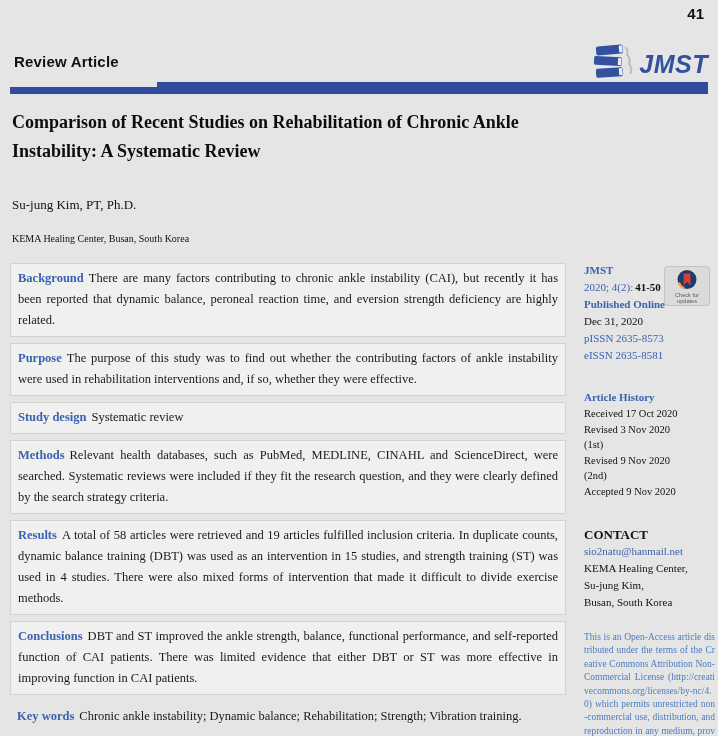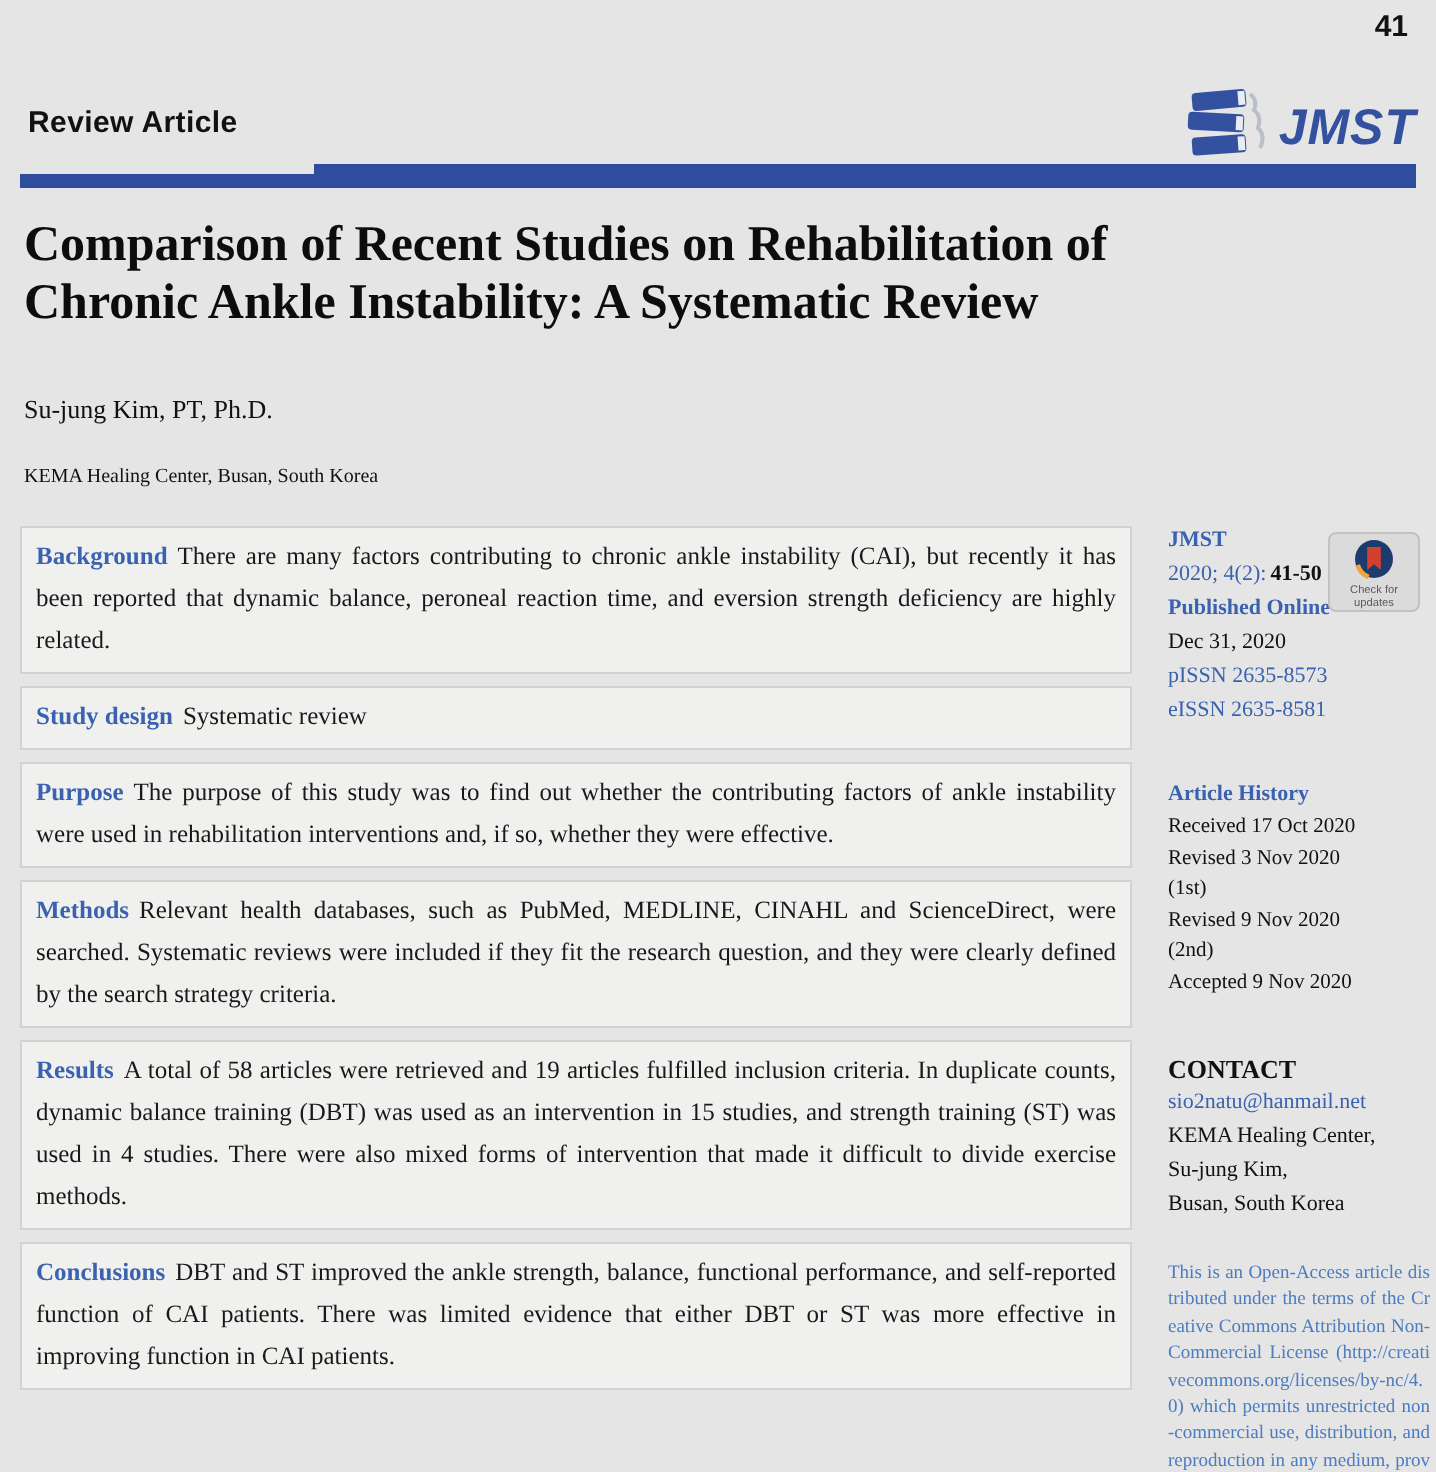--- a/index.html
+++ b/index.html
@@ -21,21 +21,21 @@
   .page-number{position:absolute;top:5px;right:14px;font-weight:bold;font-size:15px;color:#111;}
 
   .category{position:absolute;top:53px;left:14px;font-weight:bold;font-size:15px;color:#111;letter-spacing:0.2px;}
 
   .logo{position:absolute;top:44px;right:10px;display:flex;align-items:center;gap:6px;}
   .logo-text{color:var(--logo-blue);font-weight:bold;font-style:italic;font-size:25px;letter-spacing:0.5px;}
 
   .bar-left{position:absolute;left:10px;top:87px;width:147px;height:7px;background:var(--bar-blue);}
   .bar-right{position:absolute;left:157px;top:82px;width:551px;height:12px;background:var(--bar-blue);}
 
-  .title{position:absolute;left:12px;top:108px;width:586px;font-weight:bold;font-size:25px;line-height:29px;color:#0d0d0d;}
+  .title{position:absolute;left:12px;top:108px;width:586px;font-weight:bold;font-size:18px;line-height:29px;color:#0d0d0d;}
   .author{position:absolute;left:12px;top:197px;font-size:13px;color:#111;}
   .affiliation{position:absolute;left:12px;top:233px;font-size:10px;color:#111;}
 
   .abstract{position:absolute;left:10px;top:263px;width:556px;}
   .abs-box{
     background:var(--box-bg);border:1px solid var(--box-border);
     padding:4px 7px 5px 7px;margin-bottom:6px;
     font-size:12.5px;line-height:21px;text-align:justify;color:#191919;
   }
   .abs-label{color:var(--accent-blue);font-weight:bold;margin-right:5px;}
@@ -90,33 +90,36 @@
 
   <div class="title">Comparison of Recent Studies on Rehabilitation of Chronic Ankle Instability: A Systematic Review</div>
   <div class="author">Su-jung Kim, PT, Ph.D.</div>
   <div class="affiliation">KEMA Healing Center, Busan, South Korea</div>
 
   <div class="abstract">
     <div class="abs-box">
       <span class="abs-label">Background</span><span>There are many factors contributing to chronic ankle instability (CAI), but recently it has been reported that dynamic balance, peroneal reaction time, and eversion strength deficiency are highly related.</span>
     </div>
     <div class="abs-box">
-      <span class="abs-label">Study design</span><span>Systematic review</span>
+      <span class="abs-label">Purpose</span><span>The purpose of this study was to find out whether the contributing factors of ankle instability were used in rehabilitation interventions and, if so, whether they were effective.</span>
     </div>
     <div class="abs-box">
-      <span class="abs-label">Purpose</span><span>The purpose of this study was to find out whether the contributing factors of ankle instability were used in rehabilitation interventions and, if so, whether they were effective.</span>
+      <span class="abs-label">Study design</span><span>Systematic review</span>
     </div>
     <div class="abs-box">
       <span class="abs-label">Methods</span><span>Relevant health databases, such as PubMed, MEDLINE, CINAHL and ScienceDirect, were searched. Systematic reviews were included if they fit the research question, and they were clearly defined by the search strategy criteria.</span>
     </div>
     <div class="abs-box">
       <span class="abs-label">Results</span><span>A total of 58 articles were retrieved and 19 articles fulfilled inclusion criteria. In duplicate counts, dynamic balance training (DBT) was used as an intervention in 15 studies, and strength training (ST) was used in 4 studies. There were also mixed forms of intervention that made it difficult to divide exercise methods.</span>
     </div>
     <div class="abs-box">
       <span class="abs-label">Conclusions</span><span>DBT and ST improved the ankle strength, balance, functional performance, and self-reported function of CAI patients. There was limited evidence that either DBT or ST was more effective in improving function in CAI patients.</span>
+    </div>
+    <div class="keywords">
+      <span class="abs-label">Key words</span><span>Chronic ankle instability; Dynamic balance; Rehabilitation; Strength; Vibration training.</span>
     </div>
   </div>
 
   <div class="sidebar">
     <div class="sb-journal">JMST</div>
     <div>
       <span class="sb-blue">2020; 4(2):</span><span class="sb-pages">41-50</span>
     </div>
     <div class="sb-bold-blue">Published Online</div>
     <div>Dec 31, 2020</div>

